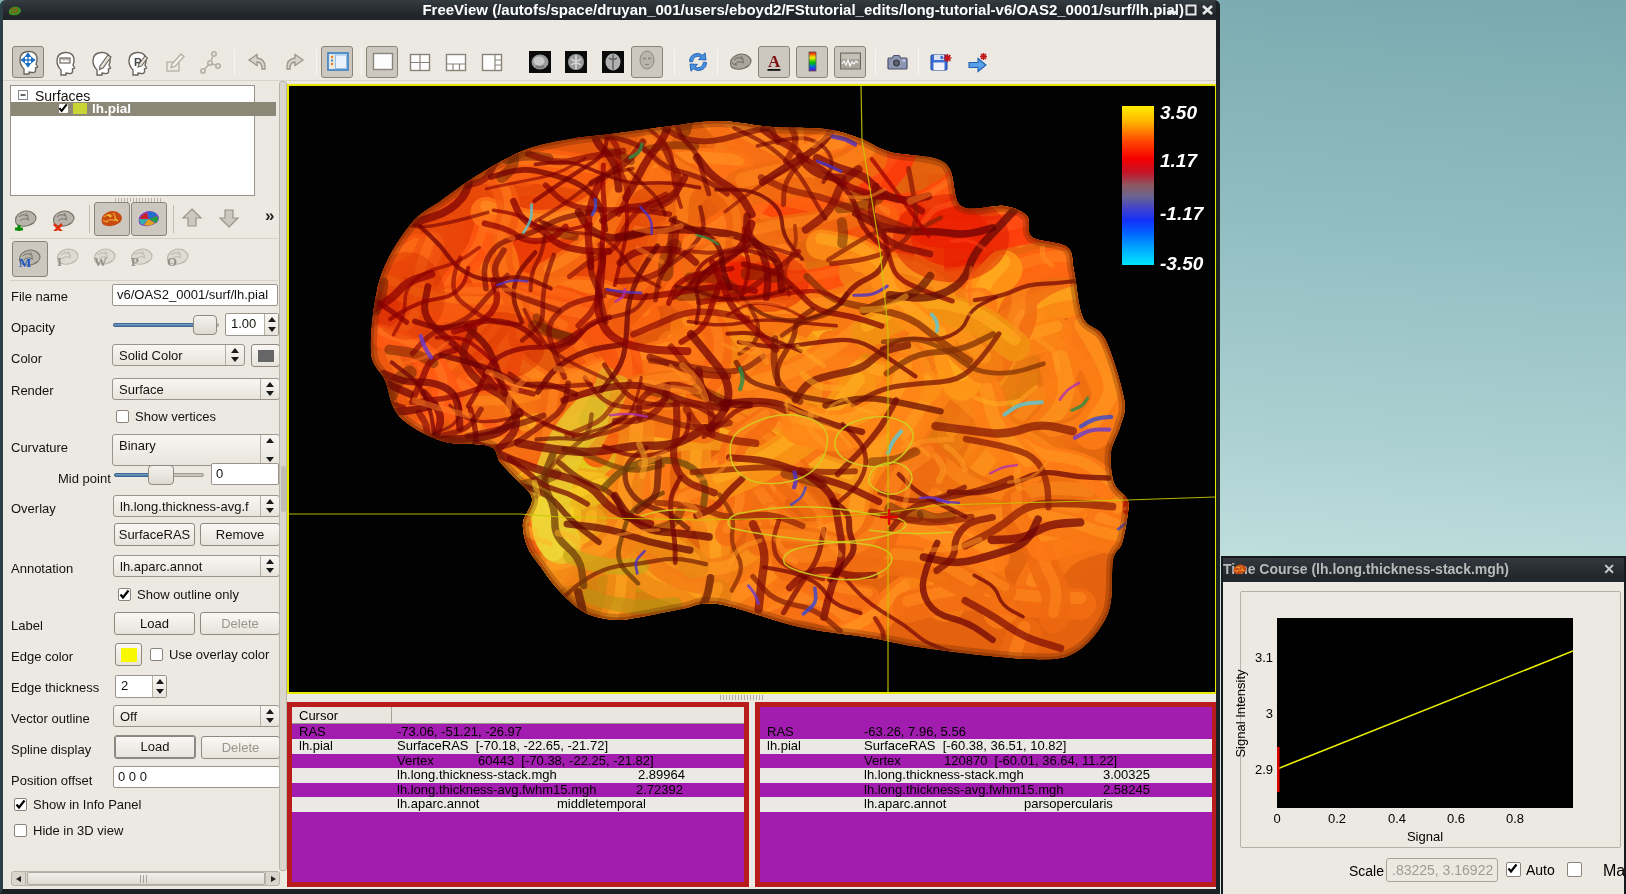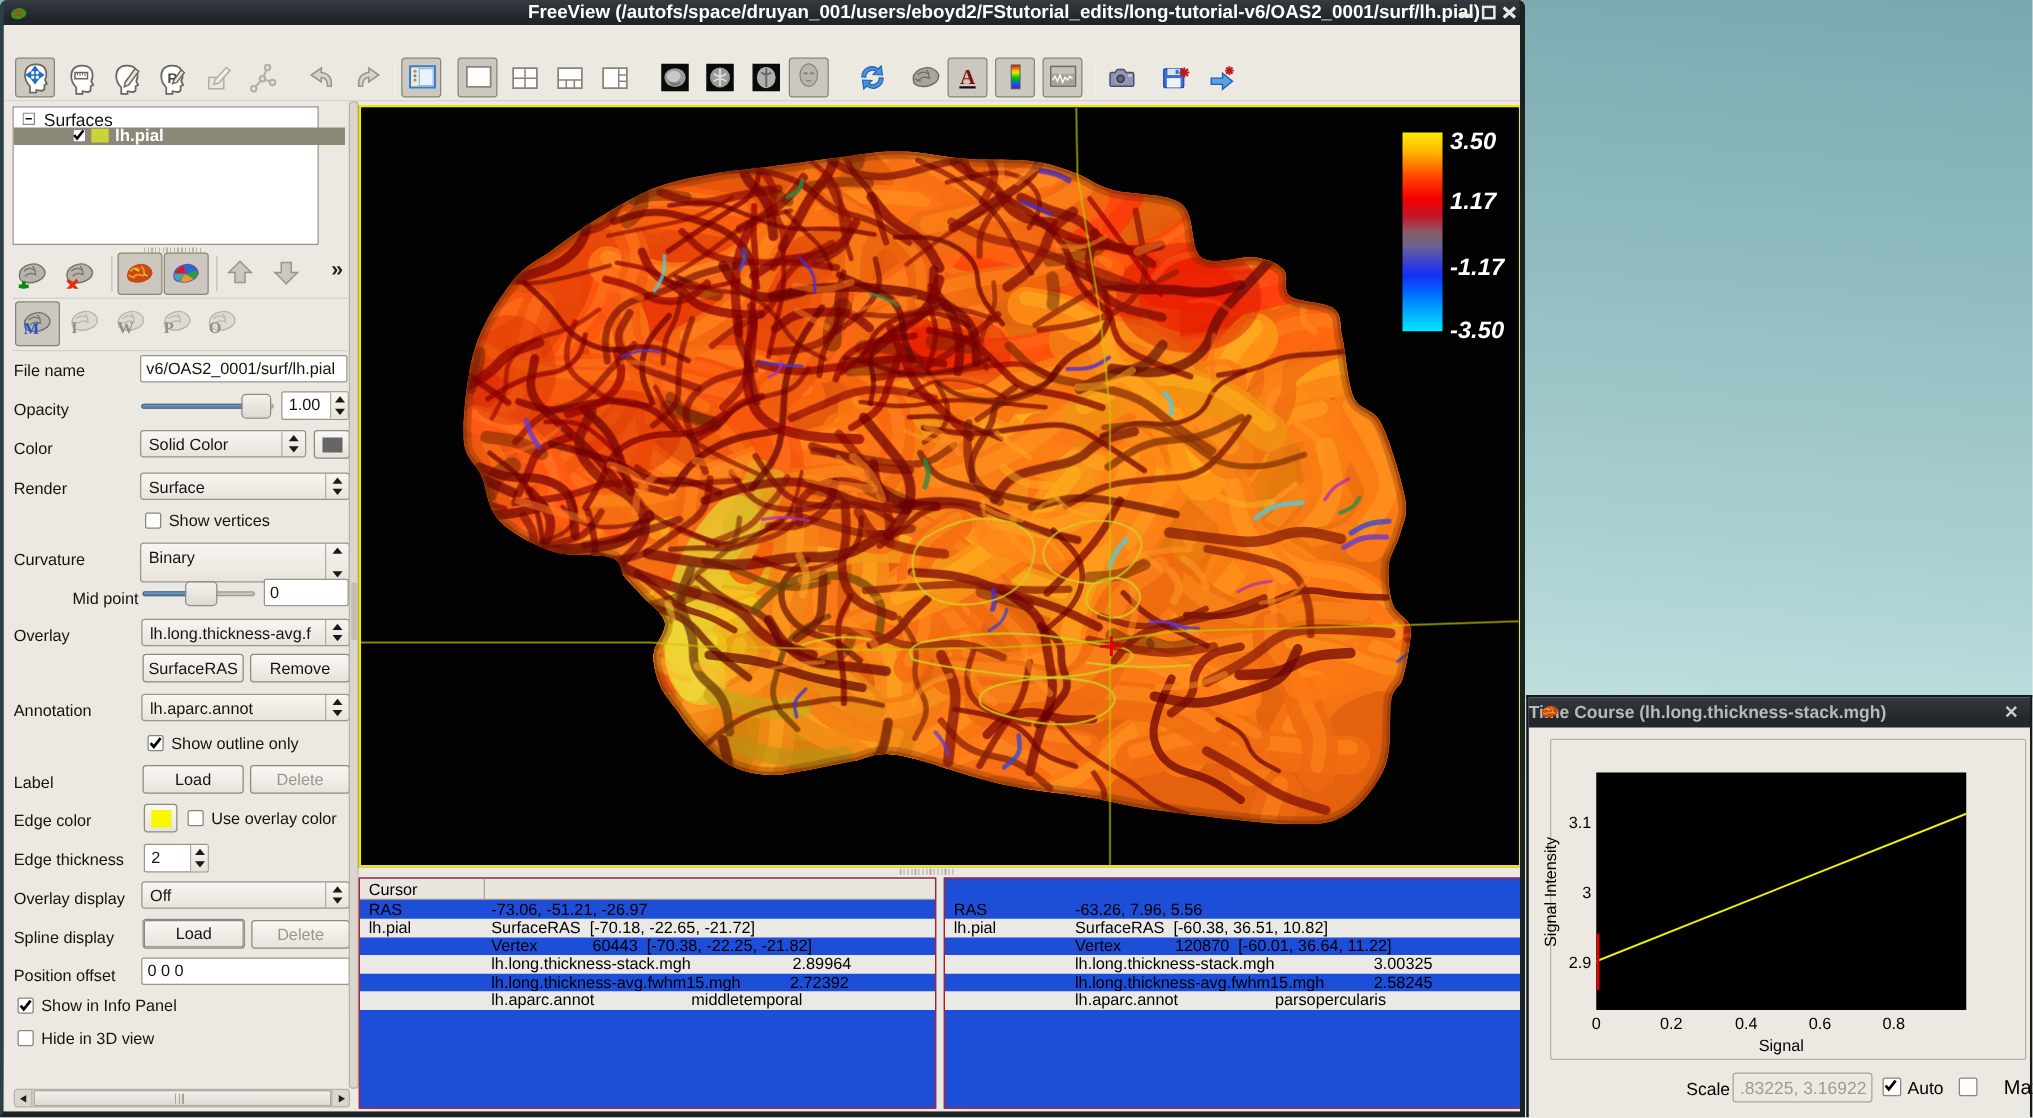--- a/index.html
+++ b/index.html
@@ -30,21 +30,21 @@
 .spin .sv{position:absolute;left:5px;top:2px;font-size:13px}
 .spin .sb{position:absolute;right:0;top:0;bottom:0;width:14px;border-left:1px solid #b4afa5;background:linear-gradient(#f8f6f2,#e8e4dd)}
 .spin .su{position:absolute;left:3px;top:3px;width:0;height:0;border-left:4px solid transparent;border-right:4px solid transparent;border-bottom:5px solid #1a1a1a}
 .spin .sd{position:absolute;left:3px;bottom:3px;width:0;height:0;border-left:4px solid transparent;border-right:4px solid transparent;border-top:5px solid #1a1a1a}
 .slider{position:absolute;height:20px}
 .sl-track{position:absolute;left:0;right:0;top:8px;height:4px;background:#c9c4bb;border-radius:2px;border:1px solid #a09a8f}
 .sl-fill{position:absolute;left:0;top:8px;height:4px;background:linear-gradient(#7aa0c4,#4a77a4);border-radius:2px;border:1px solid #3e6a96}
 .sl-h{position:absolute;top:0;width:24px;height:20px;background:linear-gradient(#f4f2ee,#dedad2);border:1px solid #908a80;border-radius:4px}
 #viewport{position:absolute;left:287px;top:84px;width:930px;height:610px;background:#020202;border:2px solid #e9e900}
 #infopanel{position:absolute;left:287px;top:694px;width:930px;height:195px;background:#ece9e3;font-size:13px}
-.itable{position:absolute;top:8px;bottom:2px;background:#1d4ed8;border:1px solid #b91c1c}
+.itable{position:absolute;top:8px;bottom:2px;background:#a21caf;border:5px solid #b91c1c}
 .ihead{position:absolute;left:0;right:0;top:0;height:17px;background:#e9e6e0;border-bottom:1px solid #9a948a;font-size:13px}
 .irow{position:absolute;left:0;right:0;height:14.5px;line-height:14.5px;white-space:nowrap;font-size:13px}
 .irow.alt{background:#eae9e6}
 .icell{position:absolute;top:0;white-space:pre}
 #tc{position:absolute;left:1221px;top:556px;width:405px;height:338px;background:#ece9e3;border:2px solid #16191c;border-bottom-width:0}
 #tctitle{position:absolute;left:0;top:0;right:0;height:24px;background:linear-gradient(#33393f,#22272b 75%);color:#b9b9b9;font-weight:bold;font-size:14px;text-align:left;line-height:23px}
 #tcplot{position:absolute;background:#000}
 </style></head><body>
 <div id="fv">
 <div id="titlebar"><svg width="15" height="13" viewBox="0 0 24 22" style="position:absolute;left:7px;top:4px">
@@ -420,21 +420,21 @@
       <div class="cb" style="left:147px;top:567px"></div>
       <div class="lbl" style="left:166px;top:566px">Use overlay color</div>
       <div class="lbl" style="left:8px;top:599px">Edge thickness</div>
       <div class="spin" style="left:112px;top:594px;width:52px;height:23px">
         <div class="sv">2</div>
         <div class="sb">
           <div class="su"></div>
           <div class="sd"></div>
         </div>
       </div>
-      <div class="lbl" style="left:8px;top:630px">Overlay display</div>
+      <div class="lbl" style="left:8px;top:630px">Vector outline</div>
       <div class="combo" style="left:110px;top:624px;width:167px;height:22px">
         <div class="ct">Off</div>
         <div class="carr">
           <div class="tri-u"></div>
           <div class="tri-d"></div>
         </div>
       </div>
       <div class="lbl" style="left:8px;top:661px">Spline display</div>
       <div class="btn" style="left:111px;top:654px;width:82px;height:24px;line-height:22px;box-shadow:0 0 0 1px #888 inset">Load</div>
       <div class="btn dis" style="left:198px;top:655px;width:79px;height:23px;line-height:21px">Delete</div>

